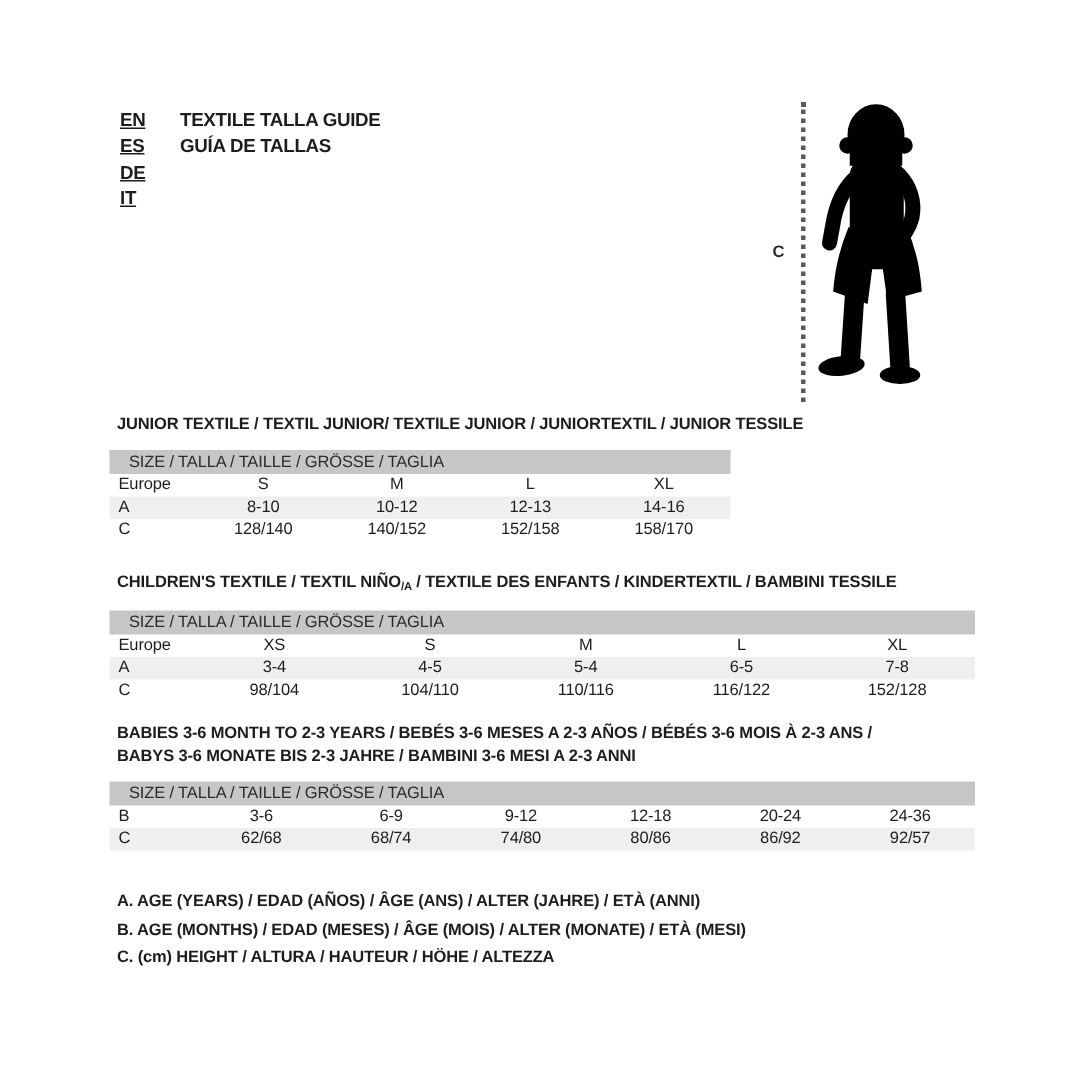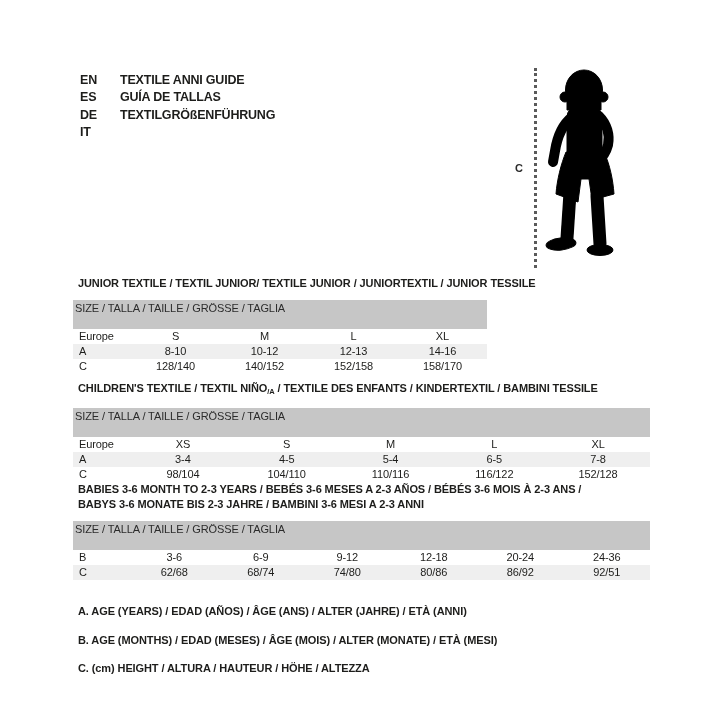--- a/index.html
+++ b/index.html
@@ -5,60 +5,59 @@
   html,body{margin:0;padding:0;background:#fff;}
   .canvas{
     position:relative;width:720px;height:720px;background:#ffffff;overflow:hidden;
     font-family:"Liberation Sans","DejaVu Sans",sans-serif;
     color:var(--text,#1d1d1b);
     -webkit-font-smoothing:antialiased;
   }
   
   .langs{position:absolute;left:80px;top:72px;}
   .lang-row{display:flex;line-height:17.4px;font-size:12.5px;font-weight:bold;letter-spacing:-0.2px;}
-  .lang-code{width:40px;flex:0 0 40px;}
+  .lang-code{width:40px;flex:0 0 40px;text-decoration:underline;}
   .lang-label{white-space:nowrap;}
   
   .figure{position:absolute;left:505px;top:62px;width:145px;height:212px;}
   .measure-label{position:absolute;left:10px;top:100px;font-size:11px;font-weight:bold;color:#2a2a2a;}
   .measure-line{position:absolute;left:29px;top:6px;height:200px;width:0;border-left:3px dotted #5a5a5a;}
   .figure svg{position:absolute;left:38px;top:4px;}
   
   .tbl{position:absolute;}
   .tbl-junior{left:73px;top:276px;width:414px;}
   .tbl-children{left:73px;top:381px;width:577px;}
   .tbl-babies{left:73px;top:482px;width:577px;}
   .tbl-title{font-size:11px;font-weight:bold;letter-spacing:-0.1px;white-space:nowrap;padding-left:5px;line-height:15px;margin-bottom:9px;}
   .tbl-title .sub{font-size:7.5px;vertical-align:-2px;}
-  .tbl-head{background:var(--bar,#c6c6c6);height:29px;line-height:16px;font-size:11px;color:#2b2b2b;padding-left:2px;letter-spacing:-0.1px;}
+  .tbl-head{background:var(--bar,#c6c6c6);height:16px;line-height:16px;font-size:11px;color:#2b2b2b;padding-left:13px;letter-spacing:-0.1px;}
   .tbl-row{display:flex;height:15px;line-height:15px;font-size:11px;letter-spacing:-0.1px;}
   .tbl-row.shaded{background:var(--stripe,#efefef);}
   .row-label{flex:0 0 52px;padding-left:6px;}
   .cell{flex:1 1 0;text-align:center;}
   
   .legend{position:absolute;left:78px;top:592px;}
-  .legend-line{font-size:11px;font-weight:bold;line-height:18.5px;letter-spacing:-0.1px;white-space:nowrap;margin-top:10px;}
+  .legend-line{font-size:11px;font-weight:bold;line-height:18.5px;letter-spacing:-0.1px;white-space:nowrap;}
 </style>
 </head>
 <body>
 
 <div class="canvas">
 
   <div class="langs" id="langs-root">
       <div class="lang-row">
         <span class="lang-code">EN</span>
-        <span class="lang-label">TEXTILE ANNI GUIDE</span>
+        <span class="lang-label">TEXTILE TALLA GUIDE</span>
       </div>
       <div class="lang-row">
         <span class="lang-code">ES</span>
         <span class="lang-label">GUÍA DE TALLAS</span>
       </div>
       <div class="lang-row">
         <span class="lang-code">DE</span>
-        <span class="lang-label">TEXTILGRÖßENFÜHRUNG</span>
       </div>
       <div class="lang-row">
         <span class="lang-code">IT</span>
       </div>
     </div>
 
   <div class="figure">
     <span class="measure-label">C</span>
     <div class="measure-line"></div>
     <svg width="100" height="205" viewBox="0 0 100 205">
@@ -160,21 +159,21 @@
           <span class="cell">20-24</span>
           <span class="cell">24-36</span>
         </div>
         <div class="tbl-row shaded">
           <span class="row-label">C</span>
           <span class="cell">62/68</span>
           <span class="cell">68/74</span>
           <span class="cell">74/80</span>
           <span class="cell">80/86</span>
           <span class="cell">86/92</span>
-          <span class="cell">92/51</span>
+          <span class="cell">92/57</span>
         </div>
       </div>
     </div>
 
   <div class="legend" id="legend-root">
       <div class="legend-line">A. AGE (YEARS) / EDAD (AÑOS) / ÂGE (ANS) / ALTER (JAHRE) / ETÀ (ANNI)</div>
       <div class="legend-line">B. AGE (MONTHS) / EDAD (MESES) / ÂGE (MOIS) / ALTER (MONATE) / ETÀ (MESI)</div>
       <div class="legend-line">C. (cm) HEIGHT / ALTURA / HAUTEUR / HÖHE / ALTEZZA</div>
     </div>
 

